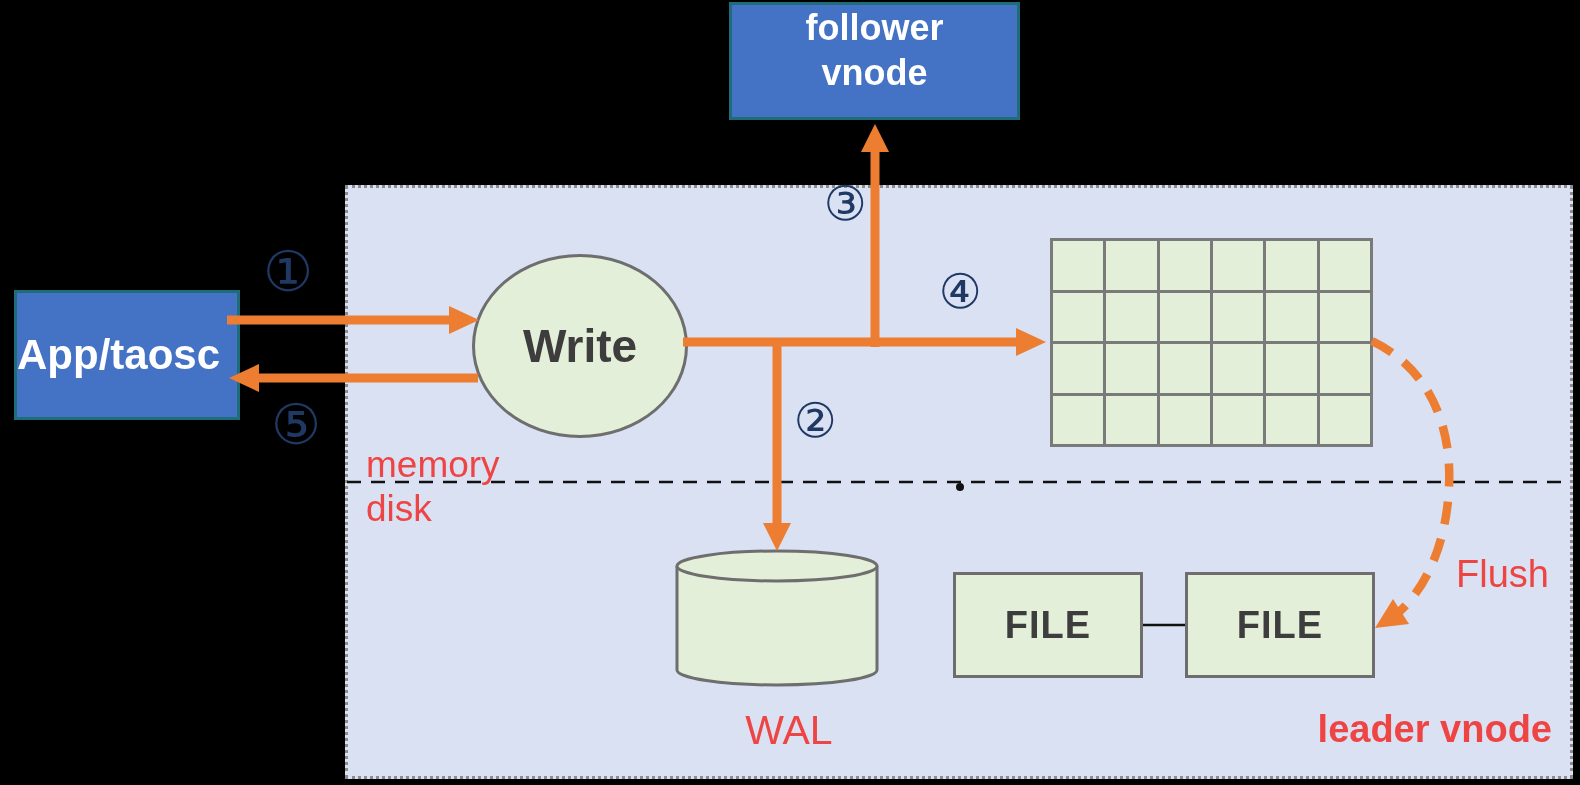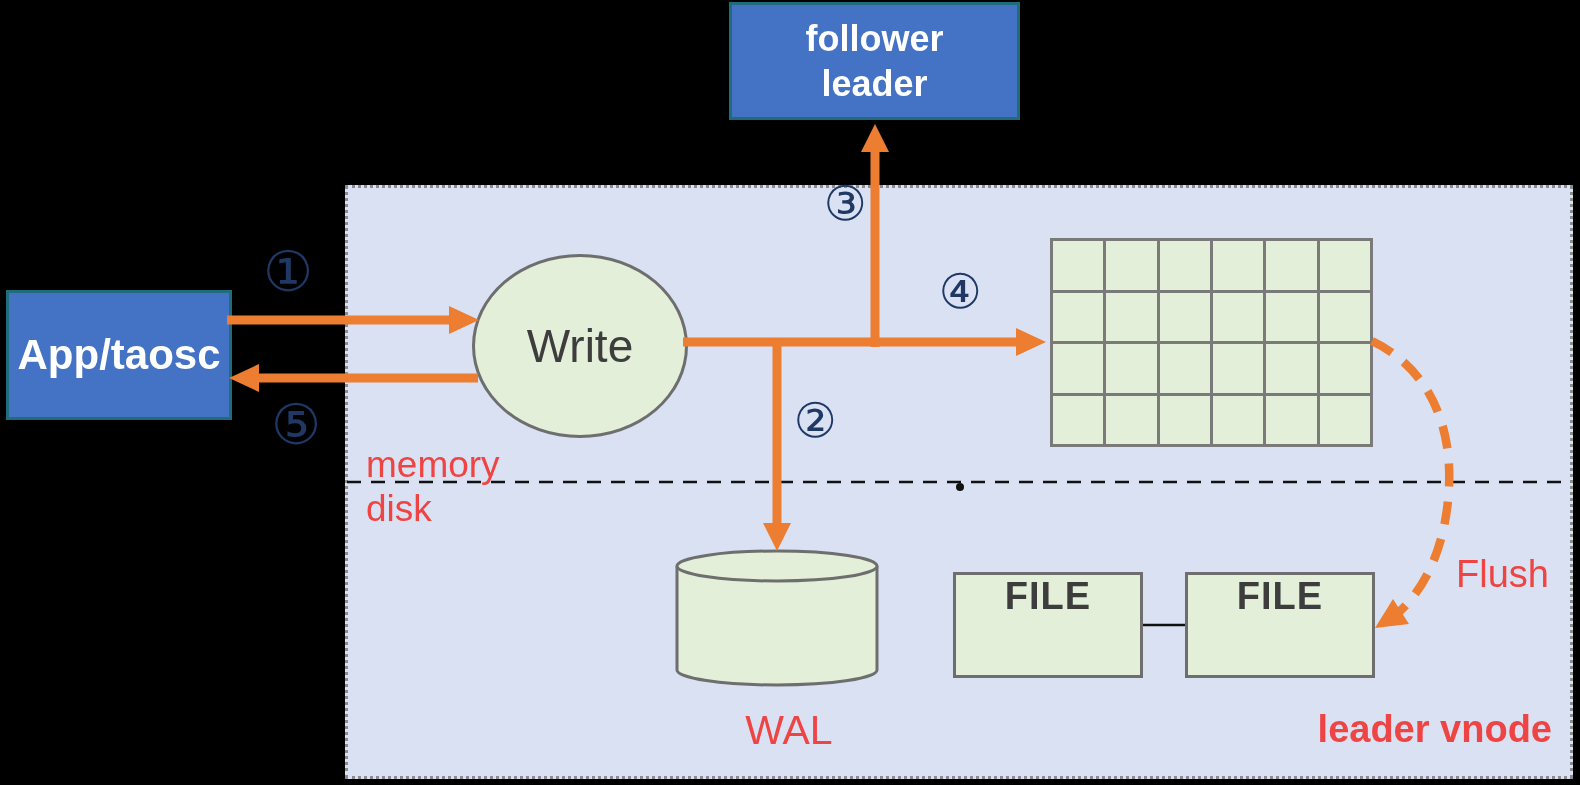--- a/index.html
+++ b/index.html
@@ -6,37 +6,37 @@
   body{width:1580px;height:785px;overflow:hidden;font-family:"Liberation Sans",sans-serif;}
   .stage{position:relative;width:1580px;height:785px;background:#000;}
 
   
   .container{position:absolute;left:345px;top:185px;width:1228px;height:594px;
     background:var(--lavender);border:3px dotted var(--dot-gray);box-sizing:border-box;}
 
   
   .node-blue{position:absolute;background:var(--blue);border:3px solid var(--teal);
     box-sizing:border-box;color:#fff;font-weight:bold;display:flex;
-    align-items:center;justify-content:center;text-align:center;}
+    align-items:center;text-align:center;}
   .follower{left:729px;top:2px;width:291px;height:118px;font-size:36px;line-height:1.26;flex-direction:column;}
-  .app{left:6px;top:290px;width:226px;height:130px;font-size:42px;}
+  .app{left:14px;top:290px;width:226px;height:130px;font-size:42px;}
 
   
   .write-circle{position:absolute;left:472px;top:254px;width:216px;height:184px;border-radius:50%;
     background:var(--green);border:3px solid var(--node-gray);box-sizing:border-box;
-    display:flex;align-items:center;justify-content:center;font-size:46px;font-weight:normal;color:#3d3d3d;}
+    display:flex;align-items:center;justify-content:center;font-size:46px;font-weight:bold;color:#3d3d3d;}
 
   
   .grid{position:absolute;left:1050px;top:238px;width:323px;height:209px;box-sizing:border-box;
     display:grid;background:var(--grid-gray);gap:3px;border:3px solid var(--grid-gray);}
   .grid>div{background:var(--green);}
 
   
   .file-box{position:absolute;top:572px;width:190px;height:106px;background:var(--green);
-    border:3px solid var(--node-gray);box-sizing:border-box;display:flex;align-items:flex-start;
+    border:3px solid var(--node-gray);box-sizing:border-box;display:flex;align-items:center;
     justify-content:center;font-weight:bold;font-size:38px;color:#3d3d3d;letter-spacing:1px;}
   .file-left{left:953px;} .file-right{left:1185px;}
 
   
   .lbl{position:absolute;color:#ef4444;white-space:nowrap;}
   .lbl-memory{left:366px;top:444px;font-size:37px;}
   .lbl-disk{left:366px;top:488px;font-size:37px;}
   .lbl-wal{left:777px;top:707px;font-size:41px;transform:translateX(-50%);margin-left:12px;}
   .lbl-leader{right:28px;top:708px;font-size:38px;font-weight:bold;}
   .lbl-flush{left:1456px;top:509px;font-size:38px;margin-top:44px;}
@@ -97,21 +97,21 @@
 
   <div class="file-box file-left">
     <span>FILE</span>
   </div>
   <div class="file-box file-right">
     <span>FILE</span>
   </div>
 
   <div class="node-blue follower">
     <span>follower</span>
-    <span>leader</span>
+    <span>vnode</span>
   </div>
   <div class="node-blue app">
     <span>App/taosc</span>
   </div>
 
   <div class="lbl lbl-memory">memory</div>
   <div class="lbl lbl-disk">disk</div>
   <div class="lbl lbl-wal">WAL</div>
   <div class="lbl lbl-leader">leader vnode</div>
   <div class="lbl lbl-flush">Flush</div>

